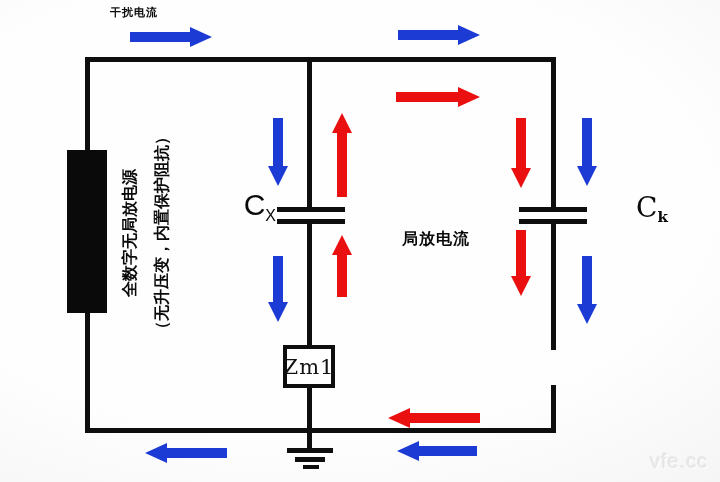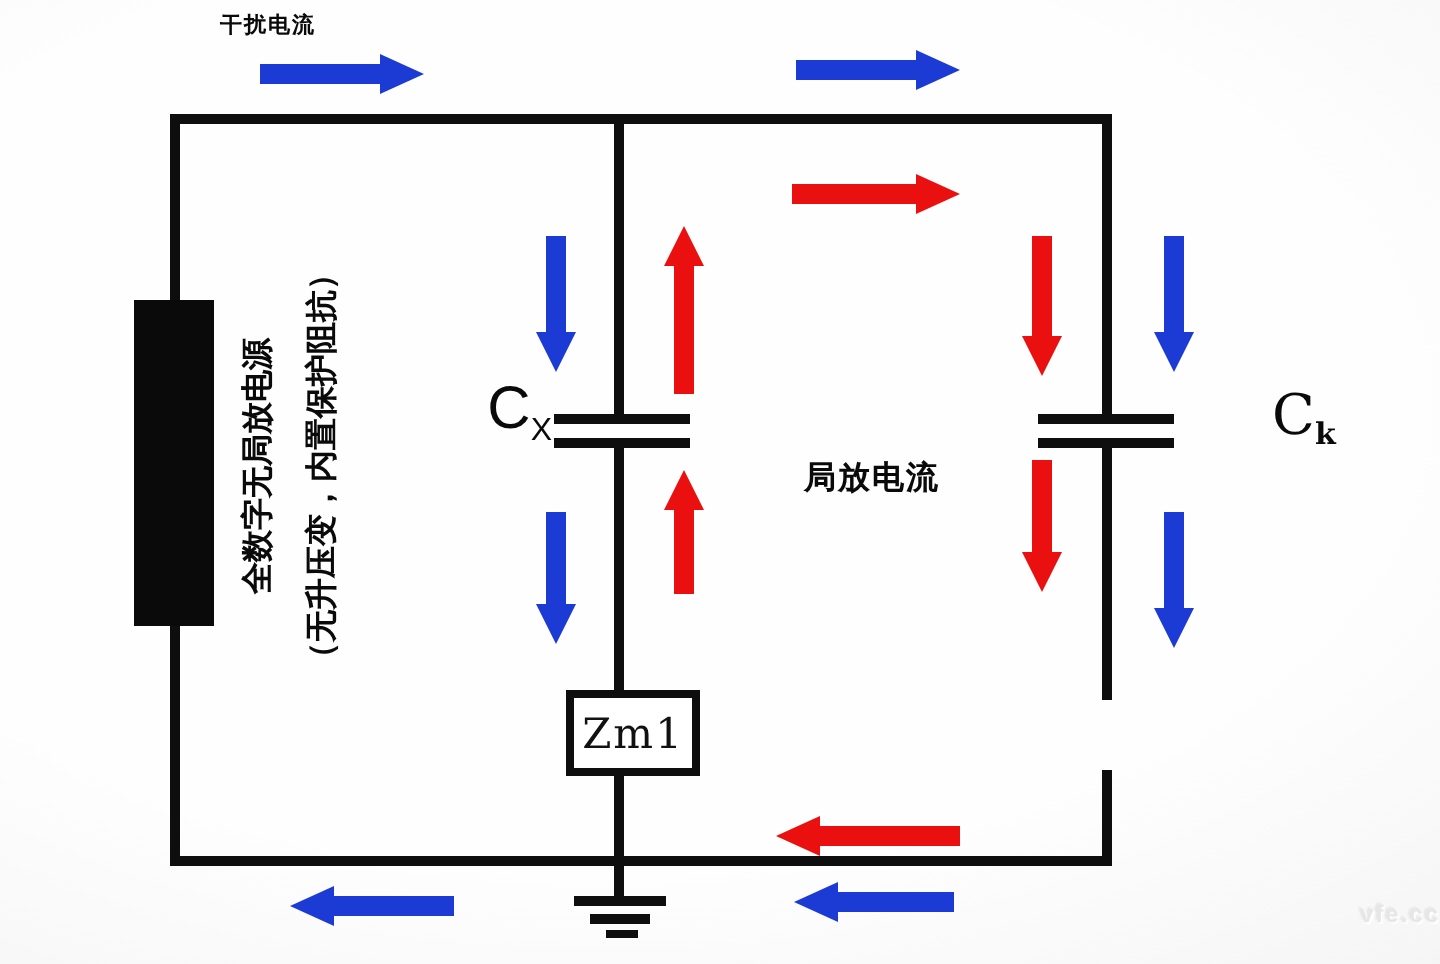--- a/index.html
+++ b/index.html
@@ -25,21 +25,21 @@
   .cap-serif{font-family:"DejaVu Serif", serif;}
   .cap-serif .cap-main{font-size:28px;}
   .cap-serif .cap-sub{font-size:15px;font-weight:bold;vertical-align:-5px;}
   .source-label{
     position:absolute;left:38px;top:201px;width:216px;height:64px;
     transform:rotate(-90deg);
     font-size:16px;font-weight:bold;line-height:32px;text-align:center;
     color:#0a0a0a;white-space:nowrap;
   }
   .watermark{
-    position:absolute;left:680px;top:450px;font-size:12px;font-weight:bold;
+    position:absolute;left:650px;top:450px;font-size:20px;font-weight:normal;
     color:#e6e6e6;text-shadow:1px 1px 1px rgba(255,255,255,.95), -1px -1px 1px rgba(0,0,0,.07);
     letter-spacing:1px;
   }
   
   .blue{color:var(--c-blue,#1c3bd4);}
   .red{color:var(--c-red,#ea1010);}
   .arrow-h{position:absolute;display:flex;align-items:center;}
   .arrow-h .shaft{flex:1;height:10px;background:currentColor;}
   .arrow-h .head-right{width:0;height:0;border-top:10px solid transparent;border-bottom:10px solid transparent;border-left:22px solid currentColor;}
   .arrow-h .head-left{width:0;height:0;border-top:10px solid transparent;border-bottom:10px solid transparent;border-right:22px solid currentColor;}
@@ -70,21 +70,21 @@
   </div>
 
   <div class="plate" style="left:277px;top:207px;width:68px;height:5px;"></div>
   <div class="plate" style="left:277px;top:219px;width:68px;height:5px;"></div>
   <div class="cap-label" style="left:230px;top:188px;width:46px;text-align:right;"><span class="cap-main">C</span><span class="cap-sub">X</span></div>
 
   <div class="plate" style="left:519px;top:207px;width:68px;height:5px;"></div>
   <div class="plate" style="left:519px;top:219px;width:68px;height:5px;"></div>
   <div class="cap-label cap-serif" style="left:596px;top:191px;margin-left:40px;"><span class="cap-main">C</span><span class="cap-sub">k</span></div>
 
-  <div class="zbox" style="left:283px;top:345px;width:67px;height:43px;">
+  <div class="zbox" style="left:283px;top:345px;width:52px;height:43px;">
       <span>Zm1</span>
     </div>
 
   <div class="wire" style="left:287px;top:448px;width:46px;height:5px;"></div>
   <div class="wire" style="left:295px;top:457px;width:30px;height:5px;"></div>
   <div class="wire" style="left:303px;top:465px;width:16px;height:4px;"></div>
 
   <div class="lbl lbl-interference" style="left:110px;top:5px;">干扰电流</div>
   <div class="lbl lbl-pd" style="left:402px;top:229px;">局放电流</div>
   <div class="watermark">vfe.cc</div>

